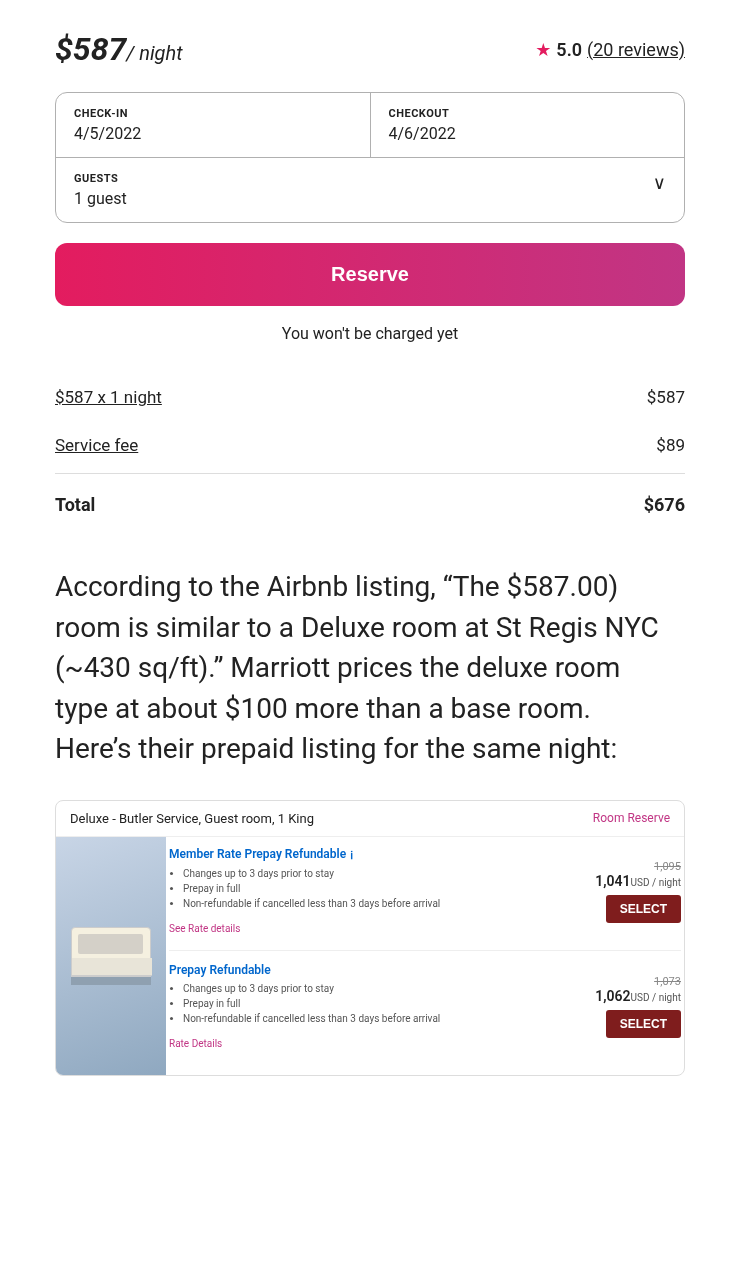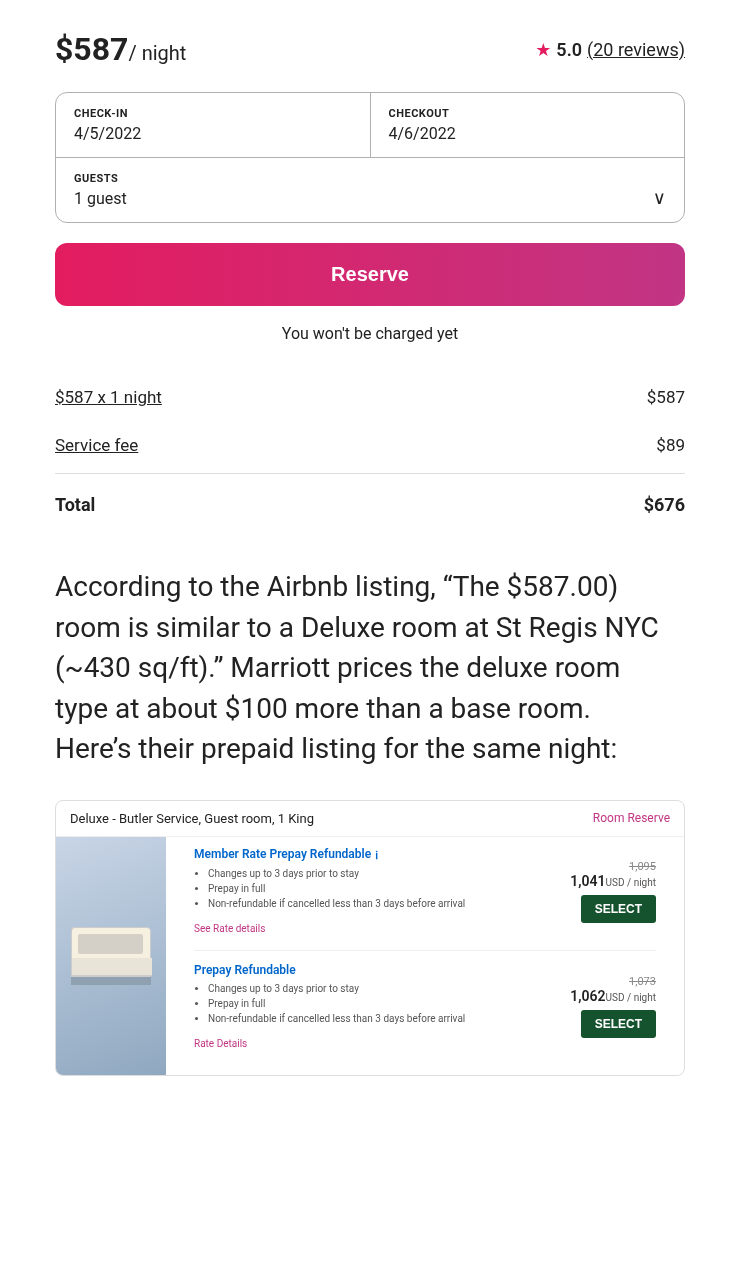--- a/index.html
+++ b/index.html
@@ -21,20 +21,21 @@
     .price-header {
       display: flex;
       justify-content: space-between;
       align-items: center;
       margin-bottom: 24px;
     }
     .price-night {
       font-size: 32px;
       font-weight: 700;
       color: #222;
+      font-style: italic;
     }
     .price-night span.per-night {
       font-size: 20px;
       font-weight: 400;
       color: #222;
     }
     .rating-area {
       display: flex;
       align-items: center;
       gap: 5px;
@@ -79,21 +80,21 @@
       letter-spacing: 0.5px;
       margin-bottom: 4px;
     }
     .date-value {
       font-size: 16px;
       color: #222;
     }
     .guest-row {
       display: flex;
       justify-content: space-between;
-      align-items: flex-end;
+      align-items: flex-start;
       padding: 14px 18px;
     }
     .guest-label {
       font-size: 11px;
       font-weight: 700;
       color: #222;
       letter-spacing: 0.5px;
       margin-bottom: 4px;
     }
     .guest-value {
@@ -204,21 +205,21 @@
     }
     .hotel-img-bed {
       background: linear-gradient(160deg, #c8d5e6, #8fa8c0);
       height: 100%;
       display: flex;
       align-items: center;
       justify-content: center;
     }
     .hotel-rates {
       flex: 1;
-      padding: 10px 28px;
+      padding: 10px 3px;
     }
     .rate-block {
       padding-bottom: 14px;
       margin-bottom: 12px;
       border-bottom: 1px solid #eee;
     }
     .rate-block:last-child {
       border-bottom: none;
       margin-bottom: 0;
     }
@@ -258,21 +259,21 @@
       font-size: 11px;
       color: #888;
       text-decoration: line-through;
     }
     .rate-price {
       font-size: 14px;
       font-weight: 600;
       color: #222;
     }
     .select-btn {
-      background: #14532d;
+      background: #7f1d1d;
       color: white;
       border: none;
       padding: 7px 14px;
       font-size: 12px;
       font-weight: 600;
       cursor: pointer;
       border-radius: 3px;
       margin-top: 6px;
     }
     .rate-row {

